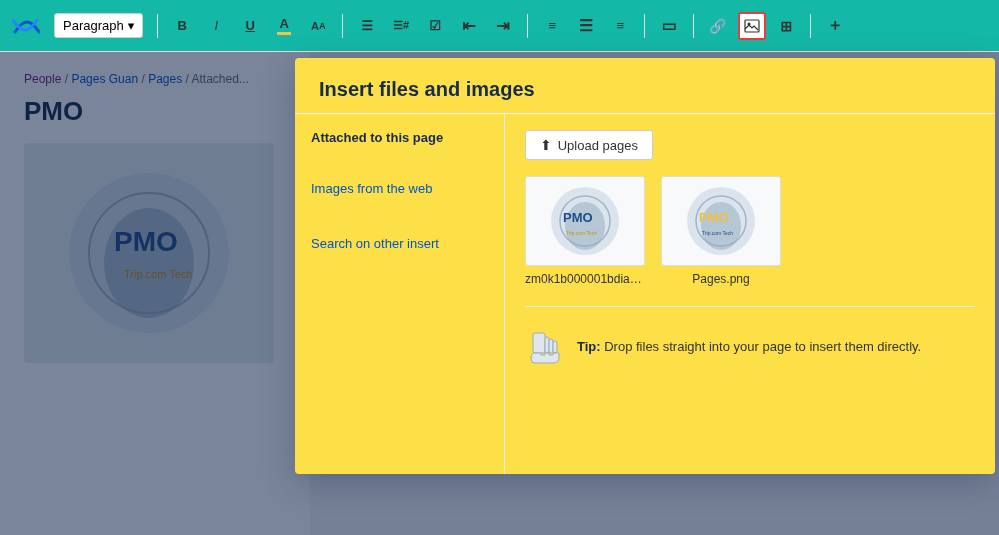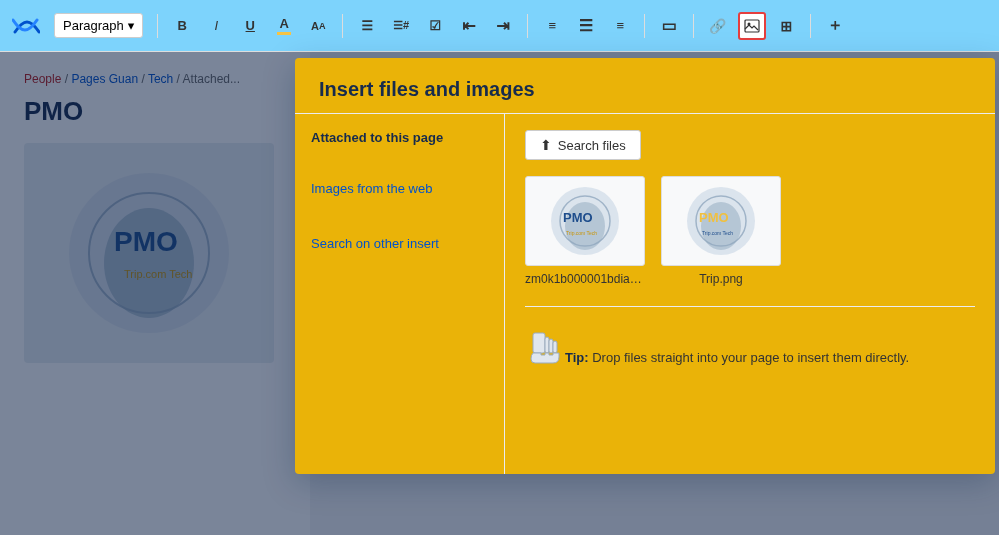--- a/index.html
+++ b/index.html
@@ -9,21 +9,21 @@
       background: #f4f5f7;
       width: 999px;
       height: 535px;
       overflow: hidden;
       position: relative;
     }
 
     
     .toolbar {
       height: 52px;
-      background: #7dd3fc;
+      background: #14b8a6;
       border-bottom: 1px solid #ddd;
       display: flex;
       align-items: center;
       padding: 16px 12px;
       gap: 6px;
       position: relative;
       z-index: 1;
     }
     .toolbar-logo {
       width: 28px;
@@ -128,21 +128,21 @@
       background: rgba(9, 30, 66, 0.54);
       z-index: 10;
     }
 
     
     .modal {
       position: absolute;
       top: 58px;
       left: 295px;
       width: 700px;
-      background: #eab308;
+      background: #fde047;
       border-radius: 4px;
       box-shadow: 0 8px 32px rgba(9,30,66,0.25);
       z-index: 20;
       overflow: hidden;
     }
     .modal-header {
       padding: 20px 24px 12px;
       font-size: 20px;
       font-weight: 600;
       color: #172b4d;
@@ -226,22 +226,22 @@
     }
 
     .separator-line {
       width: 100%;
       height: 1px;
       background: #ebecf0;
       margin: 12px 0;
     }
     .tip-section {
       display: flex;
-      align-items: flex-end;
-      gap: 0;
+      align-items: center;
+      gap: 12px;
       padding: 8px 0;
     }
     .tip-icon {
       width: 40px;
       height: 40px;
       flex-shrink: 0;
     }
     .tip-text {
       font-size: 13px;
       color: #333;
@@ -315,25 +315,25 @@
   </button>
   <button class="tb-btn" title="Table" style="font-size:14px;">⊞</button>
 
   <div class="toolbar-divider"></div>
 
   <button class="tb-btn" title="More" style="font-size:16px;">＋</button>
 </div>
 
 <div class="page-bg">
   <div class="breadcrumb">
-    <span style="color:#b91c1c">People</span>
+    <span style="color:#701a75">People</span>
     <span> / </span>
     <span style="color:#0052cc">Pages Guan</span>
     <span> / </span>
-    <span style="color:#0052cc">Tech</span>
+    <span style="color:#0052cc">Pages</span>
     <span> / Attached...</span>
   </div>
   <div class="page-title">PMO</div>
   <div class="page-image-placeholder">
 
     <svg width="220" height="180" viewBox="0 0 220 180">
       <circle cx="110" cy="90" r="80" fill="#c8d6e5" opacity="0.5"></circle>
       <circle cx="110" cy="90" r="60" fill="none" stroke="#a0b4c8" stroke-width="2"></circle>
 
       <ellipse cx="110" cy="100" rx="45" ry="55" fill="#8fa8be" opacity="0.6"></ellipse>
@@ -352,21 +352,21 @@
 
     <div class="modal-sidebar">
       <div class="modal-sidebar-title">Attached to this page</div>
       <a class="modal-sidebar-link">Images from the web</a>
       <a class="modal-sidebar-link">Search on other insert</a>
     </div>
 
     <div class="modal-content">
       <button class="upload-btn">
         <span class="upload-icon">⬆</span>
-        <span>Search files</span>
+        <span>Upload pages</span>
       </button>
 
       <div class="images-grid">
 
         <div class="image-item">
           <div class="image-thumb">
             <svg width="108" height="78" viewBox="0 0 108 78">
               <circle cx="54" cy="39" r="34" fill="#c8d6e5" opacity="0.6"></circle>
               <circle cx="54" cy="39" r="25" fill="none" stroke="#a0b4c8" stroke-width="1.5"></circle>
               <ellipse cx="54" cy="44" rx="20" ry="24" fill="#8fa8be" opacity="0.5"></ellipse>
@@ -380,21 +380,21 @@
         <div class="image-item">
           <div class="image-thumb">
             <svg width="108" height="78" viewBox="0 0 108 78">
               <circle cx="54" cy="39" r="34" fill="#c8d6e5" opacity="0.6"></circle>
               <circle cx="54" cy="39" r="25" fill="none" stroke="#a0b4c8" stroke-width="1.5"></circle>
               <ellipse cx="54" cy="44" rx="20" ry="24" fill="#8fa8be" opacity="0.5"></ellipse>
               <text x="32" y="40" font-size="13" font-weight="bold" fill="#f0c040" font-family="Arial">PMO</text>
               <text x="35" y="53" font-size="5" fill="#1e4d8c" font-family="Arial">Trip.com Tech</text>
             </svg>
           </div>
-          <span class="image-label">Trip.png</span>
+          <span class="image-label">Pages.png</span>
         </div>
       </div>
 
       <div class="separator-line"></div>
 
       <div class="tip-section">
         <div class="tip-icon">
           <svg width="40" height="40" viewBox="0 0 40 40">
             <rect x="8" y="6" width="12" height="20" rx="2" fill="#e0e6ee" stroke="#9aabbd" stroke-width="1"></rect>
             <rect x="20" y="10" width="4" height="16" rx="2" fill="#e0e6ee" stroke="#9aabbd" stroke-width="1"></rect>

